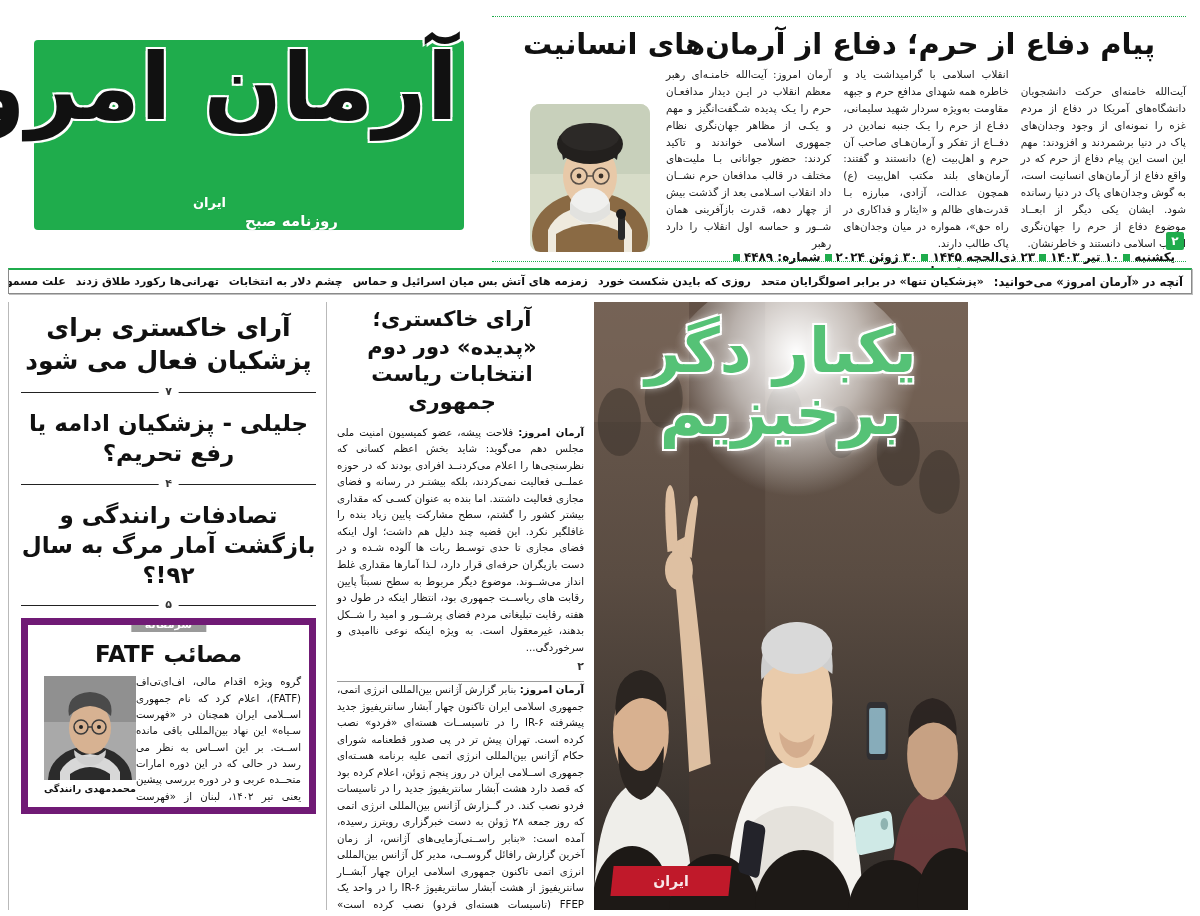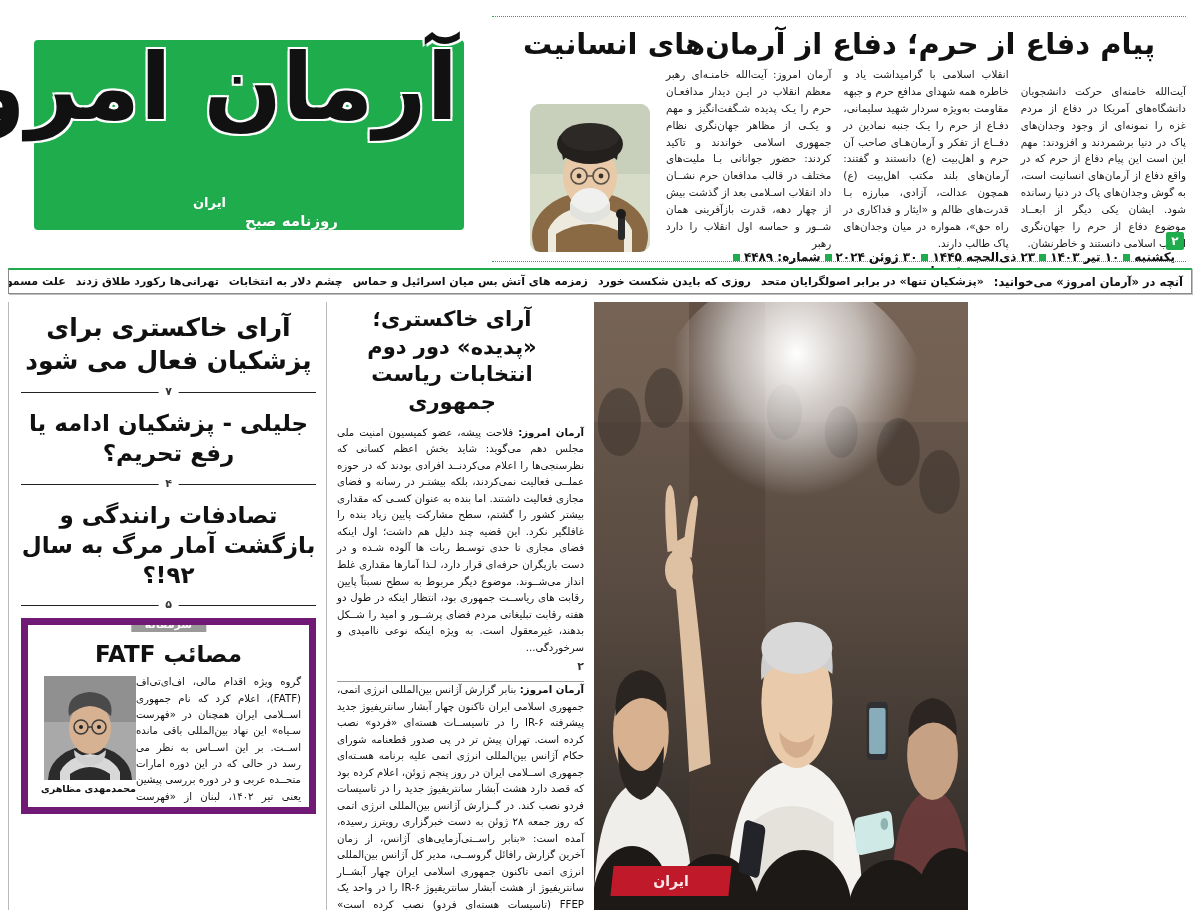--- a/index.html
+++ b/index.html
@@ -226,21 +226,21 @@
               <ellipse cx="46" cy="52" rx="21" ry="26" fill="#d7b292"></ellipse>
               <path d="M25 40 q21 -20 42 0 q4 -22 -21 -24 q-25 2 -21 24 z" fill="#4a4a4a"></path>
               <path d="M30 74 q16 14 32 0 q0 14 -16 16 q-16 -2 -16 -16 z" fill="#cfcfcf"></path>
               <circle cx="37" cy="51" r="7" fill="none" stroke="#3b3b3b" stroke-width="1.5"></circle>
               <circle cx="55" cy="51" r="7" fill="none" stroke="#3b3b3b" stroke-width="1.5"></circle>
               <line x1="44" y1="51" x2="48" y2="51" stroke="#3b3b3b" stroke-width="1.5"></line>
               <circle cx="37" cy="51" r="2" fill="#222"></circle>
               <circle cx="55" cy="51" r="2" fill="#222"></circle>
             </svg>
           </div>
-          <div class="edi-name">محمدمهدی مظاهری</div>
+          <div class="edi-name">محمدمهدی رانندگی</div>
         </div>
         <div class="edi-body">گروه ویژه اقدام مالی، اف‌ای‌تی‌اف (FATF)، اعلام کرد که نام جمهوری اســلامی ایران همچنان در «فهرست سـیاه» این نهاد بین‌المللی باقی مانده اســت. بر این اســاس به نظر می رسد در حالی که در این دوره امارات متحــده عربی و در دوره بررسی پیشین یعنی تیر ۱۴۰۲، لبنان از «فهرست خاکســتری» این نهاد حذف شــدند، جمهوری اســلامی ایران در مقطع کنونی تــلاش و اراده خاصی نیز برای خروج فهرست سیاه اف ای تی اف ندارد. اما اف ای تی اف چگونه سازمانی است، چرا برخی در ایران مخالف</div>
       </div>
     </div>
 
     <div class="colM">
       <div class="mh">آرای خاکستری؛ «پدیده» دور دوم انتخابات ریاست جمهوری</div>
       <div class="mbody">
         <b>آرمان امروز:</b>
         <span>فلاحت پیشه، عضو کمیسیون امنیت ملی مجلس دهم می‌گوید: شاید بخش اعظم کسانی که نظرسنجی‌ها را اعلام می‌کردنــد افرادی بودند که در حوزه عملــی فعالیت نمی‌کردند، بلکه بیشتـر در رسانه و فضای مجازی فعالیت داشتند. اما بنده به عنوان کسـی که مقداری بیشتر کشور را گشتم، سطح مشارکت پایین زیاد بنده را غافلگیر نکرد. این قضیه چند دلیل هم داشت؛ اول اینکه فضای مجازی تا حدی توسـط ربات ها آلوده شـده و در دست بازیگران حرفه‌ای قرار دارد، لـذا آمارها مقداری غلط انداز می‌شــوند. موضوع دیگر مربوط به سطح نسبتاً پایین رقابت های ریاســت جمهوری بود، انتظار اینکه در طول دو هفته رقابت تبلیغاتی مردم فضای پرشــور و امید را شــکل بدهند، غیرمعقول است. به ویژه اینکه نوعی ناامیدی و سرخوردگی...</span>
@@ -320,19 +320,20 @@
             <ellipse cx="330" cy="606" rx="76" ry="58"></ellipse>
             <ellipse cx="470" cy="614" rx="70" ry="56"></ellipse>
             <ellipse cx="566" cy="596" rx="56" ry="50"></ellipse>
           </g>
 
           <rect x="412" y="512" width="60" height="38" rx="7" fill="#cfe9e6" transform="rotate(-8 442 531)"></rect>
           <circle cx="458" cy="522" r="6" fill="#8fb3b1"></circle>
           <rect x="232" y="520" width="34" height="54" rx="6" fill="#23232a" transform="rotate(12 249 547)"></rect>
         </svg>
       </div>
+      <div class="photo-title">یکبار دگر برخیزیم</div>
       <div class="redbanner">
           <span>ایران</span>
         </div>
     </div>
 
   </div>
 </div>
 
 </body></html>

